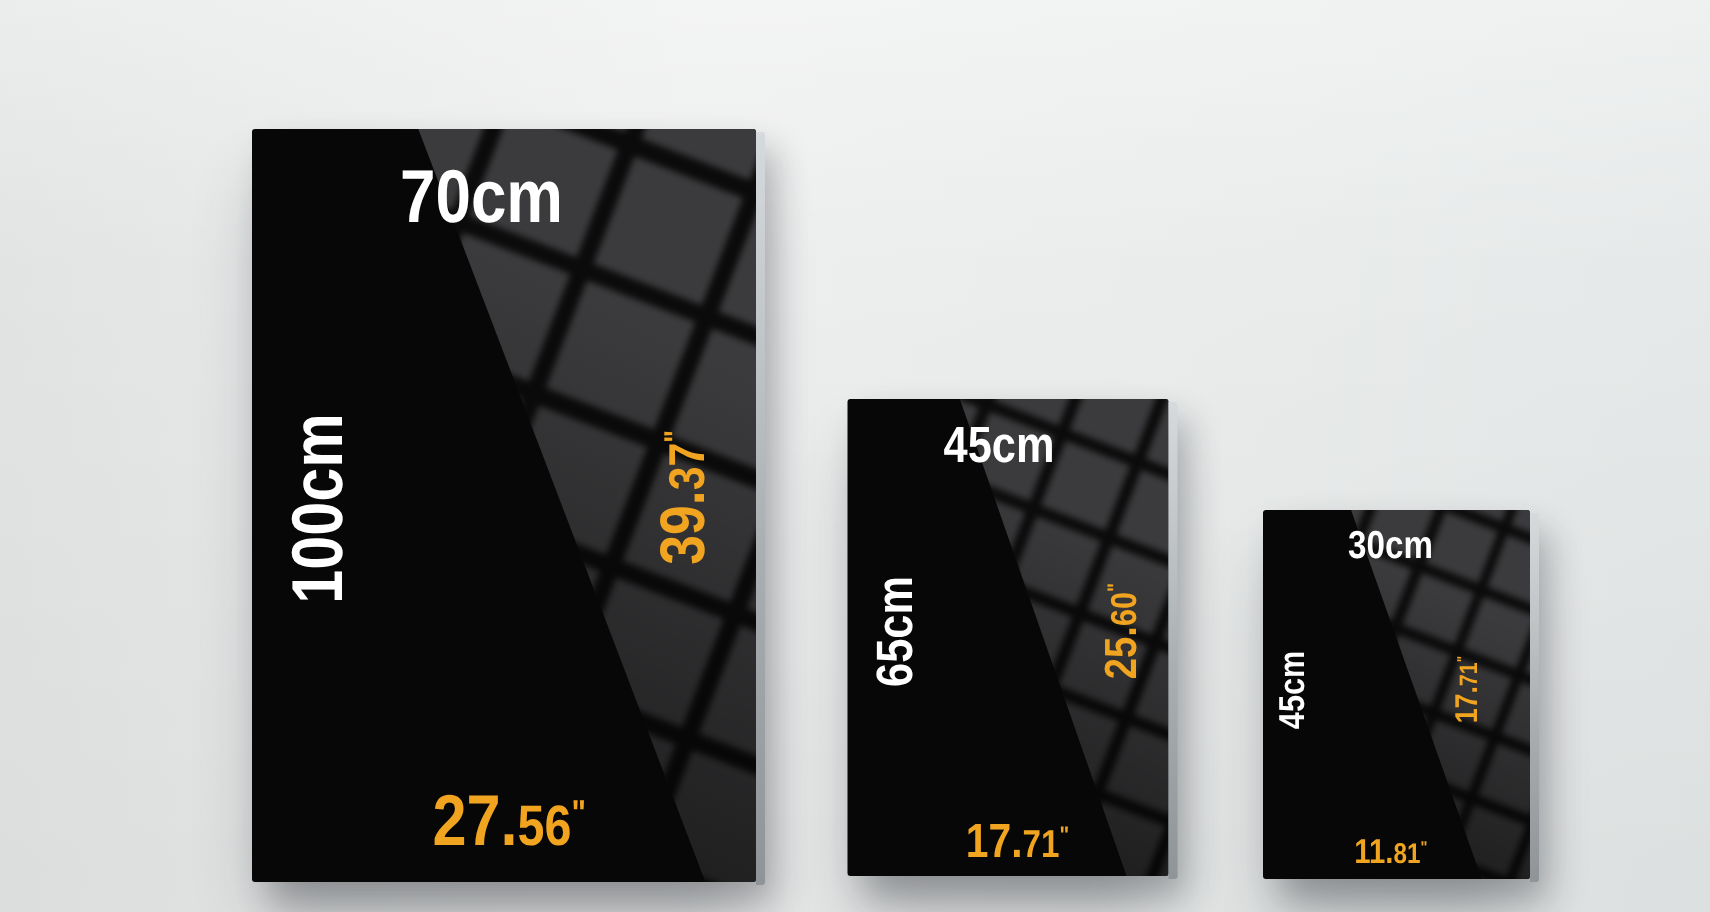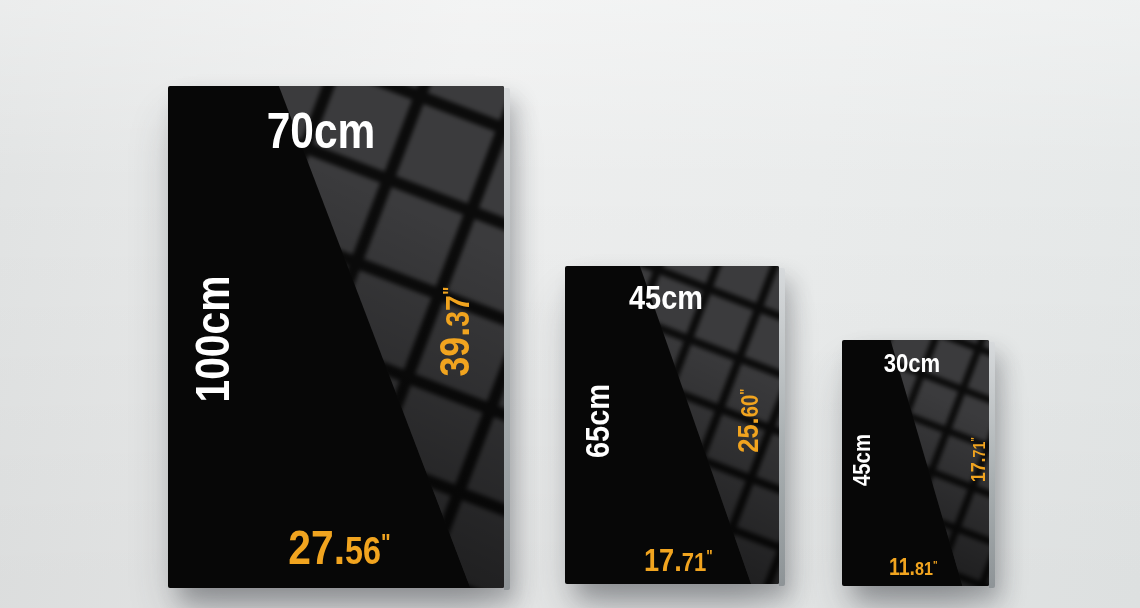--- a/index.html
+++ b/index.html
@@ -62,21 +62,21 @@
   
   .p-med{left:565px;top:266px;width:214px;height:318px;
          --clip:polygon(35% 0, 100% 0, 100% 100%, 87% 100%);--p:54px;--g:8px;}
   .p-med .top-lbl{left:47%;top:14px;font-size:34px;}
   .p-med .side-cm{left:32px;top:155px;font-size:34px;}
   .p-med .side-in{left:183px;top:155px;font-size:30px;}
   .p-med .bot{left:53%;bottom:8px;font-size:32px;}
   .p-med .bot .frac{font-size:26px;}
 
   
-  .p-small{left:842px;top:340px;width:147px;height:246px;
+  .p-small{left:842px;top:340px;width:178px;height:246px;
            --clip:polygon(33% 0, 100% 0, 100% 100%, 82% 100%);--p:44px;--g:7px;}
   .p-small .top-lbl{left:47.5%;top:10px;font-size:26px;}
   .p-small .side-cm{left:20px;top:120px;font-size:24px;}
   .p-small .side-in{left:136px;top:120px;font-size:21px;}
   .p-small .bot{left:48%;bottom:7px;font-size:23px;}
   .p-small .bot .frac{font-size:19px;}
 </style>
 </head>
 <body>
 

